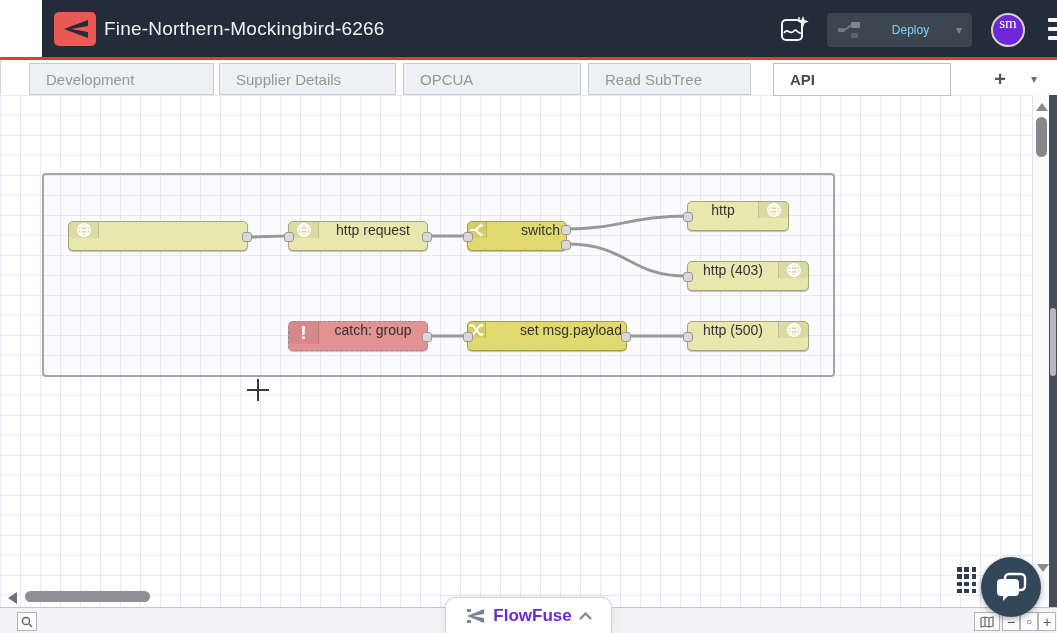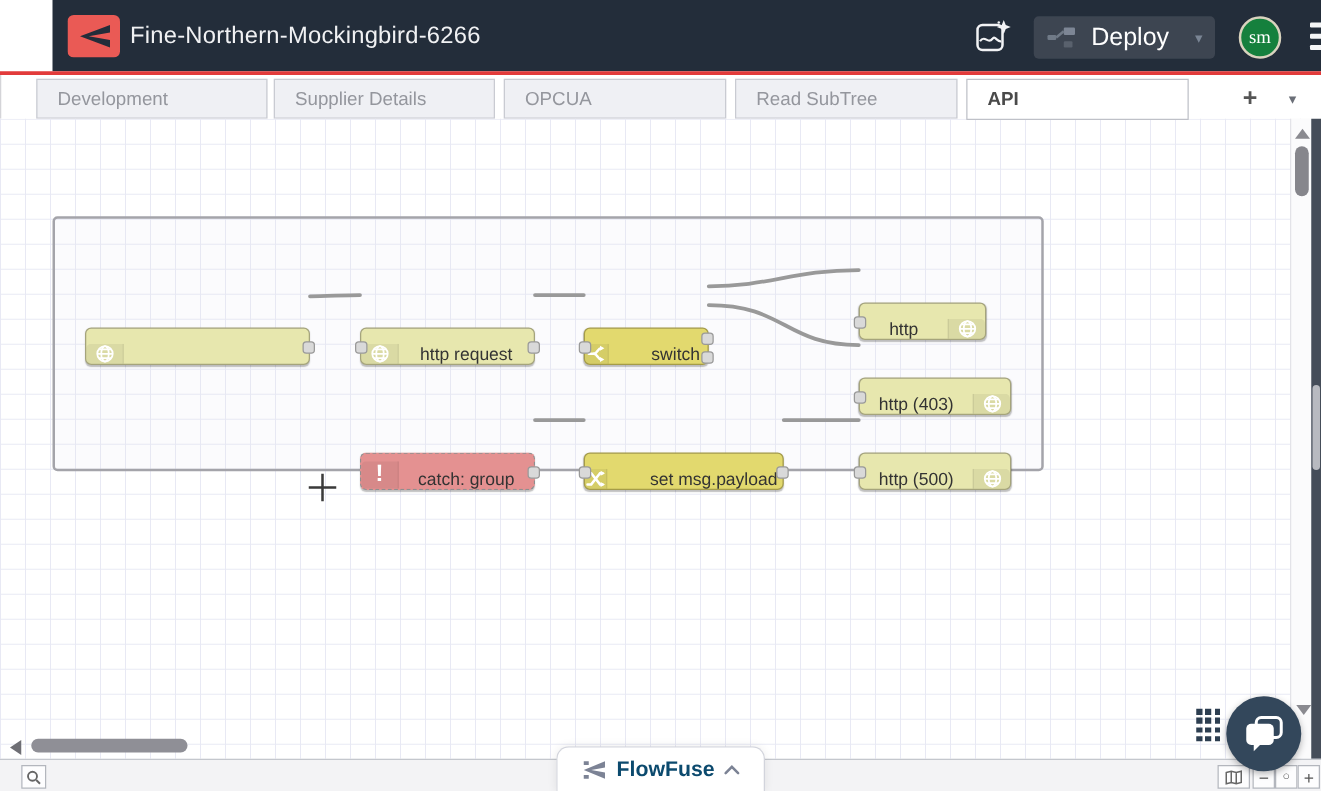--- a/index.html
+++ b/index.html
@@ -7,41 +7,41 @@
   #app { position:relative; width:1057px; height:633px; overflow:hidden; background:#fff; }
 
   
   .header { position:absolute; left:0; top:0; width:1057px; height:57px; background:#232d3a; display:flex; align-items:center;margin-left:42px; }
   .red-line { position:absolute; left:0; top:57px; width:1057px; height:3px; background:#e23b3b; }
   .logo-badge { position:absolute; left:12px; top:12px; width:42px; height:34px; }
   .app-title { position:absolute; left:62px; top:0; height:57px; display:flex; align-items:center; color:#f0f1f3; font-size:19px; font-weight:500; letter-spacing:.2px; }
   .ai-icon { position:absolute; left:736px; top:13px; width:32px; height:32px; }
   .deploy-btn { position:absolute; left:785px; top:13px; width:145px; height:34px; background:#3d4551; border-radius:4px; display:flex; align-items:center; padding:0 10px; }
   .deploy-icon { width:26px; height:20px; margin-right:10px; }
-  .deploy-label { color:#ffffff; font-size:20px; flex:1; text-align:left; }
+  .deploy-label { color:#7dd3fc; font-size:12px; flex:1; text-align:center; }
   .deploy-caret { color:#7a8594; font-size:12px; margin-left:8px; }
-  .avatar { position:absolute; left:949px; top:13px; width:34px; height:34px; border-radius:50%; background:#15803d; border:2px solid #d9d3be; color:#fff; font-family:"Liberation Serif", serif; font-size:15px; display:flex; align-items:center; justify-content:center; }
+  .avatar { position:absolute; left:949px; top:13px; width:34px; height:34px; border-radius:50%; background:#6d28d9; border:2px solid #d9d3be; color:#fff; font-family:"Liberation Serif", serif; font-size:15px; display:flex; align-items:flex-start; justify-content:center; }
   .menu-btn { position:absolute; left:1006px; top:17px; width:28px; height:24px; display:flex; flex-direction:column; justify-content:space-between; padding:1px 0; }
   .menu-btn span { display:block; width:26px; height:4px; background:#f4f5f6; border-radius:1px; }
 
   
   .tabbar { position:absolute; left:0; top:60px; width:1049px; height:35px; background:#fff; border-left:1px solid #d4d4d8; }
   .tab { position:absolute; top:3px; height:32px; background:#eff0f4; border:1px solid #c9cbd2; color:#94969d; font-size:15px; display:flex; align-items:center; padding-left:16px; cursor:pointer; }
   .tab.active { background:#fff; border-bottom:1px solid #fff; height:33px; color:#4a4a4a; font-weight:bold; border-color:#bfc1c8; z-index:2; }
   .tab-add { position:absolute; left:985px; top:3px; width:28px; height:32px; color:#555; font-size:20px; font-weight:bold; display:flex; align-items:center; justify-content:center; cursor:pointer; }
   .tab-caret { position:absolute; left:1020px; top:3px; width:26px; height:32px; color:#6b6f78; font-size:12px; display:flex; align-items:center; justify-content:center; cursor:pointer; }
 
   
   .canvas { position:absolute; left:0; top:95px; width:1049px; height:512px; background:#fff;
     background-image:linear-gradient(to right,#e8e9f4 1px,transparent 1px),linear-gradient(to bottom,#e8e9f4 1px,transparent 1px);
     background-size:20px 20px; overflow:hidden; }
   .group-box { position:absolute; left:42px; top:78px; width:793px; height:204px; border:2px solid #a4a4aa; border-radius:4px; background:rgba(228,230,240,0.16); }
   .wires { position:absolute; left:0; top:0; width:1049px; height:512px; pointer-events:none; }
 
-  .node { position:absolute; height:30px; border-radius:5px; display:flex; align-items:flex-end; font-size:14px; color:#333; box-shadow:0 1px 1px rgba(0,0,0,0.25); cursor:pointer;margin-top:41px; }
+  .node { position:absolute; height:30px; border-radius:5px; display:flex; align-items:flex-start; font-size:14px; color:#333; box-shadow:0 1px 1px rgba(0,0,0,0.25); cursor:pointer; }
   .node .lbl { flex:1; display:flex; align-items:center; justify-content:center; padding:0 6px; white-space:nowrap; }
   .node .icon-box { width:30px; display:flex; align-items:center; justify-content:center; background:rgba(0,0,0,0.055); }
   .node .icon-box.l { border-right:1px solid rgba(0,0,0,0.12); border-radius:4px 0 0 4px; }
   .node .icon-box.r { border-left:1px solid rgba(0,0,0,0.12); border-radius:0 4px 4px 0; }
   .n-pale { background:#e7e7ae; border:1px solid #a5a47c; }
   .n-mustard { background:#e2d96e; border:1px solid #a59c48;gap:28px; }
   .n-catch { background:#e49191; border:1px dashed #8f8f8f; }
   .port { position:absolute; width:10px; height:10px; background:#d9d9d9; border:1px solid #999; border-radius:3px; cursor:crosshair; }
   .port.in { left:-5px; top:10px; }
   .port.out { right:-5px; top:10px; }
@@ -63,21 +63,21 @@
   .footer { position:absolute; left:0; top:607px; width:1057px; height:26px; background:#f3f3f5; border-top:1px solid #c4c7cd; }
   .mini-btn { position:absolute; top:4px; height:19px; background:#fdfdfe; border:1px solid #b3b6bd; color:#555; font-size:12px; display:flex; align-items:center; justify-content:center; cursor:pointer; }
   .search-btn { left:17px; width:20px; }
   .nav-btn { left:974px; width:26px; }
   .zout-btn { left:1002px; width:18px; font-size:14px; }
   .zreset-btn { left:1020px; width:18px; font-size:10px; }
   .zin-btn { left:1038px; width:18px; font-size:14px; }
 
   
   .ff-badge { position:absolute; left:445px; top:597px; width:167px; height:36px; background:#fff; border:1px solid #d2d4dc; border-bottom:none; border-radius:10px 10px 0 0; box-shadow:0 0 8px rgba(0,0,0,0.08); display:flex; align-items:center; justify-content:center; gap:7px; cursor:pointer; z-index:5; }
-  .ff-badge .ff-label { color:#0c4a6e; font-size:17px; font-weight:bold; }
+  .ff-badge .ff-label { color:#6d28d9; font-size:17px; font-weight:bold; }
 
   
   .dots-handle { position:absolute; left:957px; top:567px; width:20px; height:28px; display:grid; grid-template-columns:repeat(3,4.5px); grid-auto-rows:4.5px; gap:2.8px; cursor:grab; z-index:6; }
   .dots-handle i { background:#2c3e50; display:block; }
   .chat-btn { position:absolute; left:981px; top:557px; width:60px; height:60px; border-radius:50%; background:#33475b; box-shadow:0 2px 6px rgba(0,0,0,0.3); display:flex; align-items:center; justify-content:center; cursor:pointer; z-index:7; }
 </style>
 </head>
 <body>
 
 <div id="app">
@@ -118,21 +118,21 @@
   <div class="tabbar">
     <div class="tab" style="left:28px;width:185px">
         <span>Development</span>
       </div>
     <div class="tab" style="left:402px;width:178px">
         <span>OPCUA</span>
       </div>
     <div class="tab" style="left:218px;width:177px">
         <span>Supplier Details</span>
       </div>
-    <div class="tab" style="left:587px;width:178px">
+    <div class="tab" style="left:587px;width:163px">
         <span>Read SubTree</span>
       </div>
     <div class="tab active" style="left:772px;width:178px">
         <span>API</span>
       </div>
     <div class="tab-add">+</div>
     <div class="tab-caret">▾</div>
   </div>
 
   <div class="canvas">

